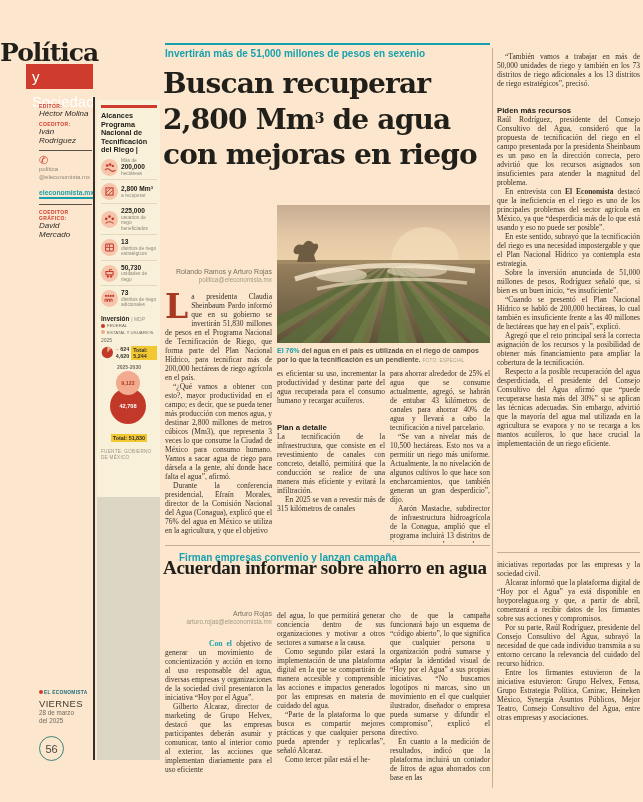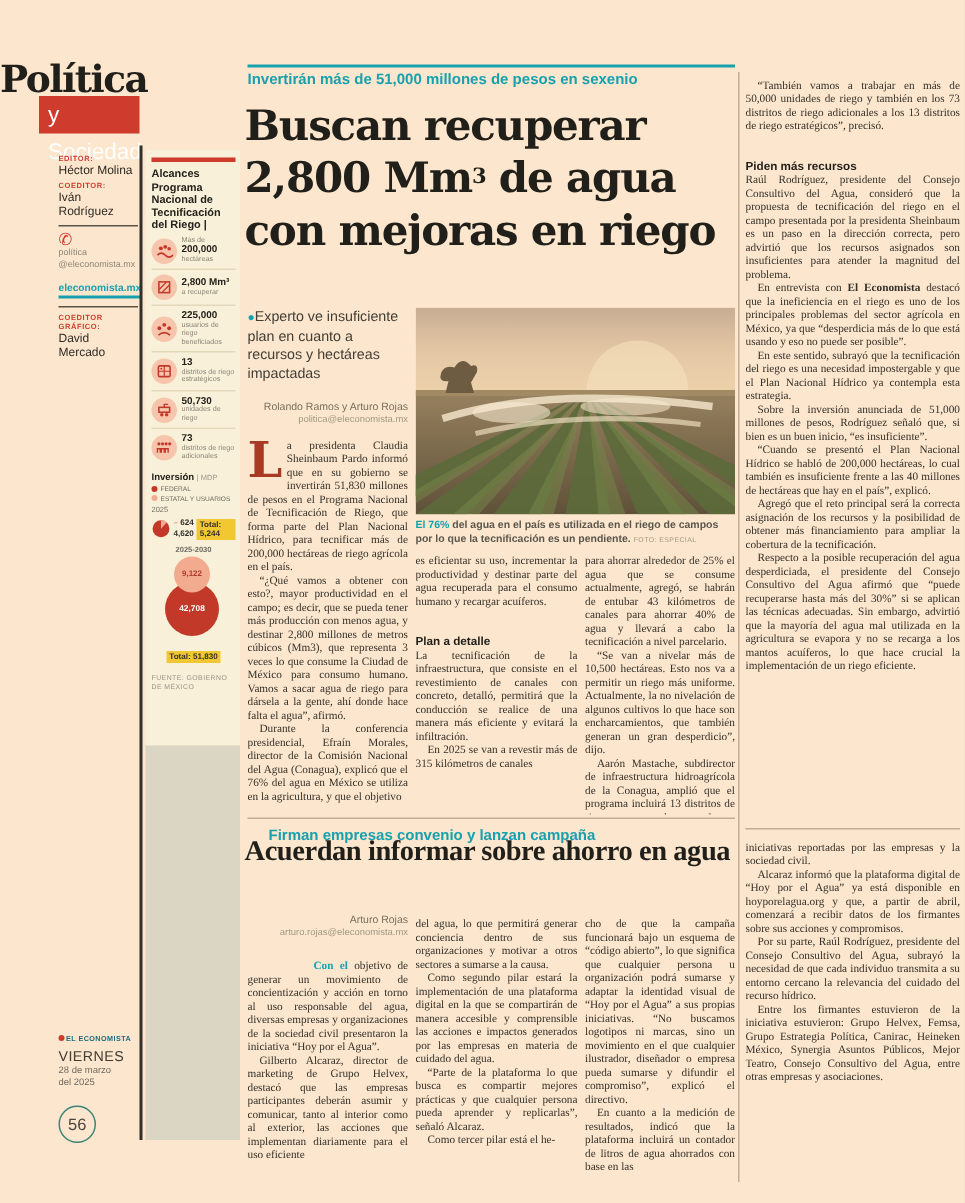--- a/index.html
+++ b/index.html
@@ -9,21 +9,21 @@
     background:#fce6cd; overflow:hidden;
     font-family:"Liberation Sans", sans-serif; color:#34312a;
   }
   
   #masthead-section { position:absolute; left:0; top:38px; width:92px; text-align:right;
     font-family:"DejaVu Serif", serif; font-weight:bold; font-size:25px; letter-spacing:-1px; color:#211f1a; }
   #masthead-banner { position:absolute; left:26px; top:64px; width:67px; height:25px;
     background:#cf3b2d; color:#fff; font-size:15px; line-height:25px; padding-left:6px; font-weight:normal; }
   #editor-block { position:absolute; left:39px; top:100px; width:53px; }
   .lbl { font-size:5px; color:#cf3b2d; letter-spacing:.4px; font-weight:bold; margin-top:3px; }
-  .person { font-size:8px; color:#2e2b25; line-height:9px; }
+  .person { font-size:8px; color:#2e2b25; line-height:9px;font-style:italic; }
   .rail-div { border-top:1px solid #57524a; margin:5px 0 4px 0; }
   #phone-icon { color:#cf3b2d; font-size:11px; line-height:11px; display:block; }
   .handle { font-size:6px; color:#8d8779; line-height:7.5px; }
   #site-link { display:inline-block; font-size:6.8px; font-weight:bold; color:#17a1ae;
     border-bottom:2.5px solid #17a1ae; padding-bottom:1px; margin-top:1px; }
   
   #rail-rule { position:absolute; left:93px; top:97px; width:2px; height:663px; background:#33302a; }
   
   #infographic { position:absolute; left:97px; top:100px; width:63px; height:397px;
     background:#f8f0d9; padding:5px 3px 0 4px; }
@@ -269,21 +269,20 @@
     <div class="datel">28 de marzo</div>
     <div class="datel">del 2025</div>
     <div id="page-circle">56</div>
   </div>
 
   <div id="a1-rule"></div>
   <div id="a1-kicker">Invertirán más de 51,000 millones de pesos en sexenio</div>
   <h1 id="a1-headline"><span>Buscan recuperar</span><br>
     <span>2,800 Mm</span><sup>3</sup><span> de agua</span><br>
     <span>con mejoras en riego</span></h1>
-  <div id="a1-deck"><span class="dot">●</span><span>Experto ve insuficiente plan en cuanto a recursos y hectáreas impactadas</span></div>
   <div id="a1-byline" class="byline">
     <div class="by-name">Rolando Ramos y Arturo Rojas</div>
     <div class="by-mail">politica@eleconomista.mx</div>
   </div>
 
   <div id="photo">
     <svg width="213" height="138" viewBox="0 0 213 138" preserveAspectRatio="none">
       <defs>
         <linearGradient id="sky" x1="0" y1="0" x2="0" y2="1">
           <stop offset="0" stop-color="#c9ad94"></stop>

